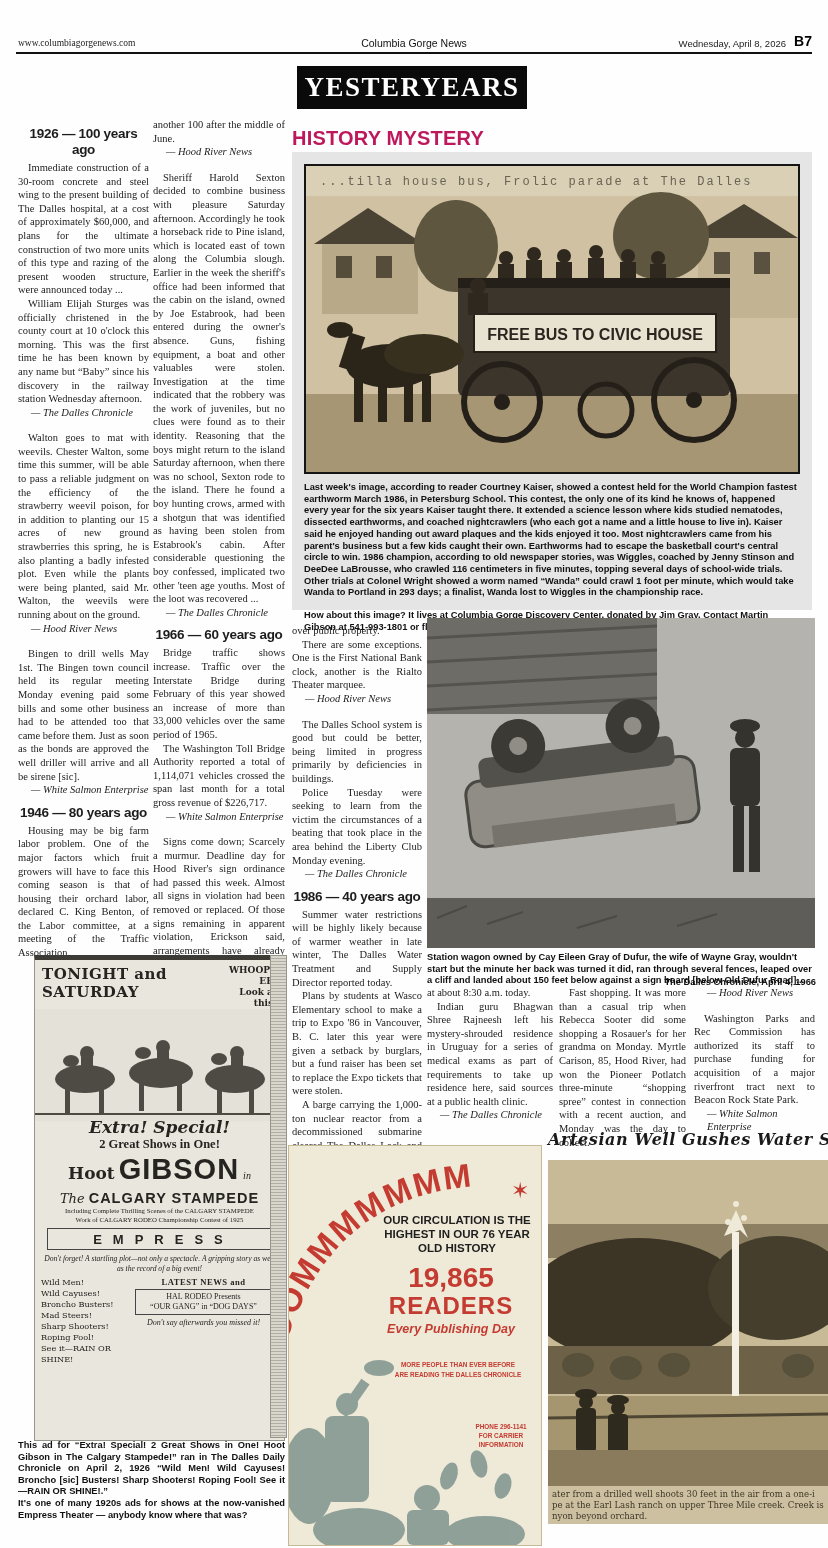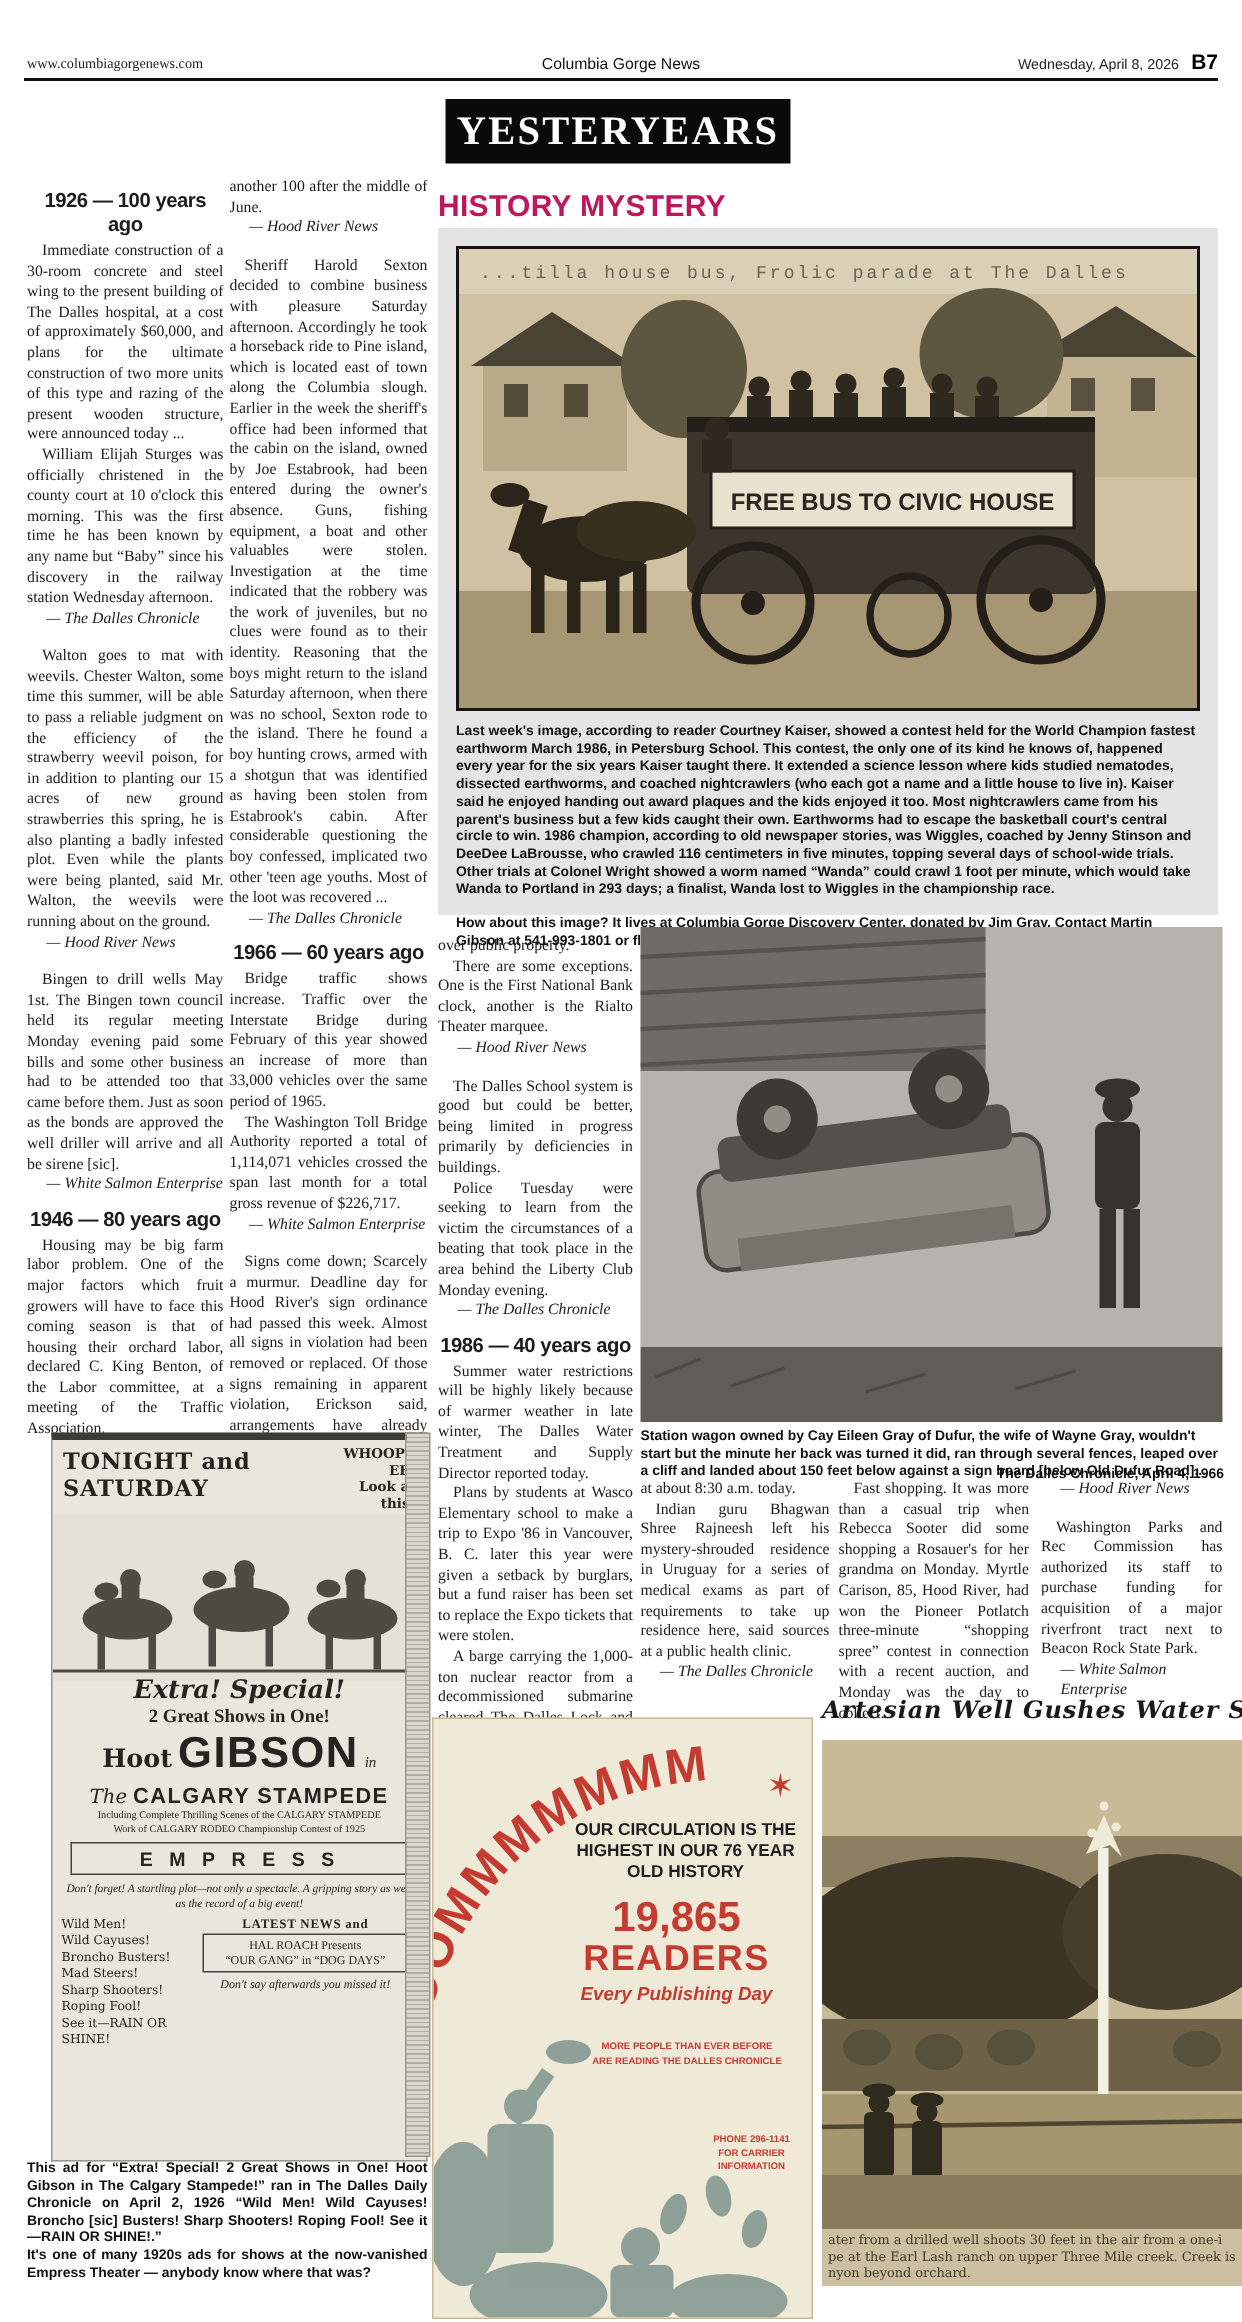--- a/index.html
+++ b/index.html
@@ -335,21 +335,21 @@
           <div>Wild Cayuses!</div>
           <div>Broncho Busters!</div>
           <div>Mad Steers!</div>
           <div>Sharp Shooters!</div>
           <div>Roping Fool!</div>
           <div>See it—RAIN OR SHINE!</div>
         </div>
       <div class="ad1-right">
         <div class="ad1-latest">LATEST NEWS and</div>
         <div class="ad1-hal">
-          <span>HAL ROACH Presents</span><br>
+          <span>HAL RODEO Presents</span><br>
           <span>“OUR GANG” in “DOG DAYS”</span>
         </div>
         <div class="ad1-missed">Don't say afterwards you missed it!</div>
       </div>
     </div>
   </div>
   <div class="newsprint-strip"></div>
   <div class="ad1-cap">
     <p>This ad for “Extra! Special! 2 Great Shows in One! Hoot Gibson in The Calgary Stampede!” ran in The Dalles Daily Chronicle on April 2, 1926 “Wild Men! Wild Cayuses! Broncho [sic] Busters! Sharp Shooters! Roping Fool! See it—RAIN OR SHINE!.”</p>
     <p>It's one of many 1920s ads for shows at the now-vanished Empress Theater — anybody know where that was?</p>

